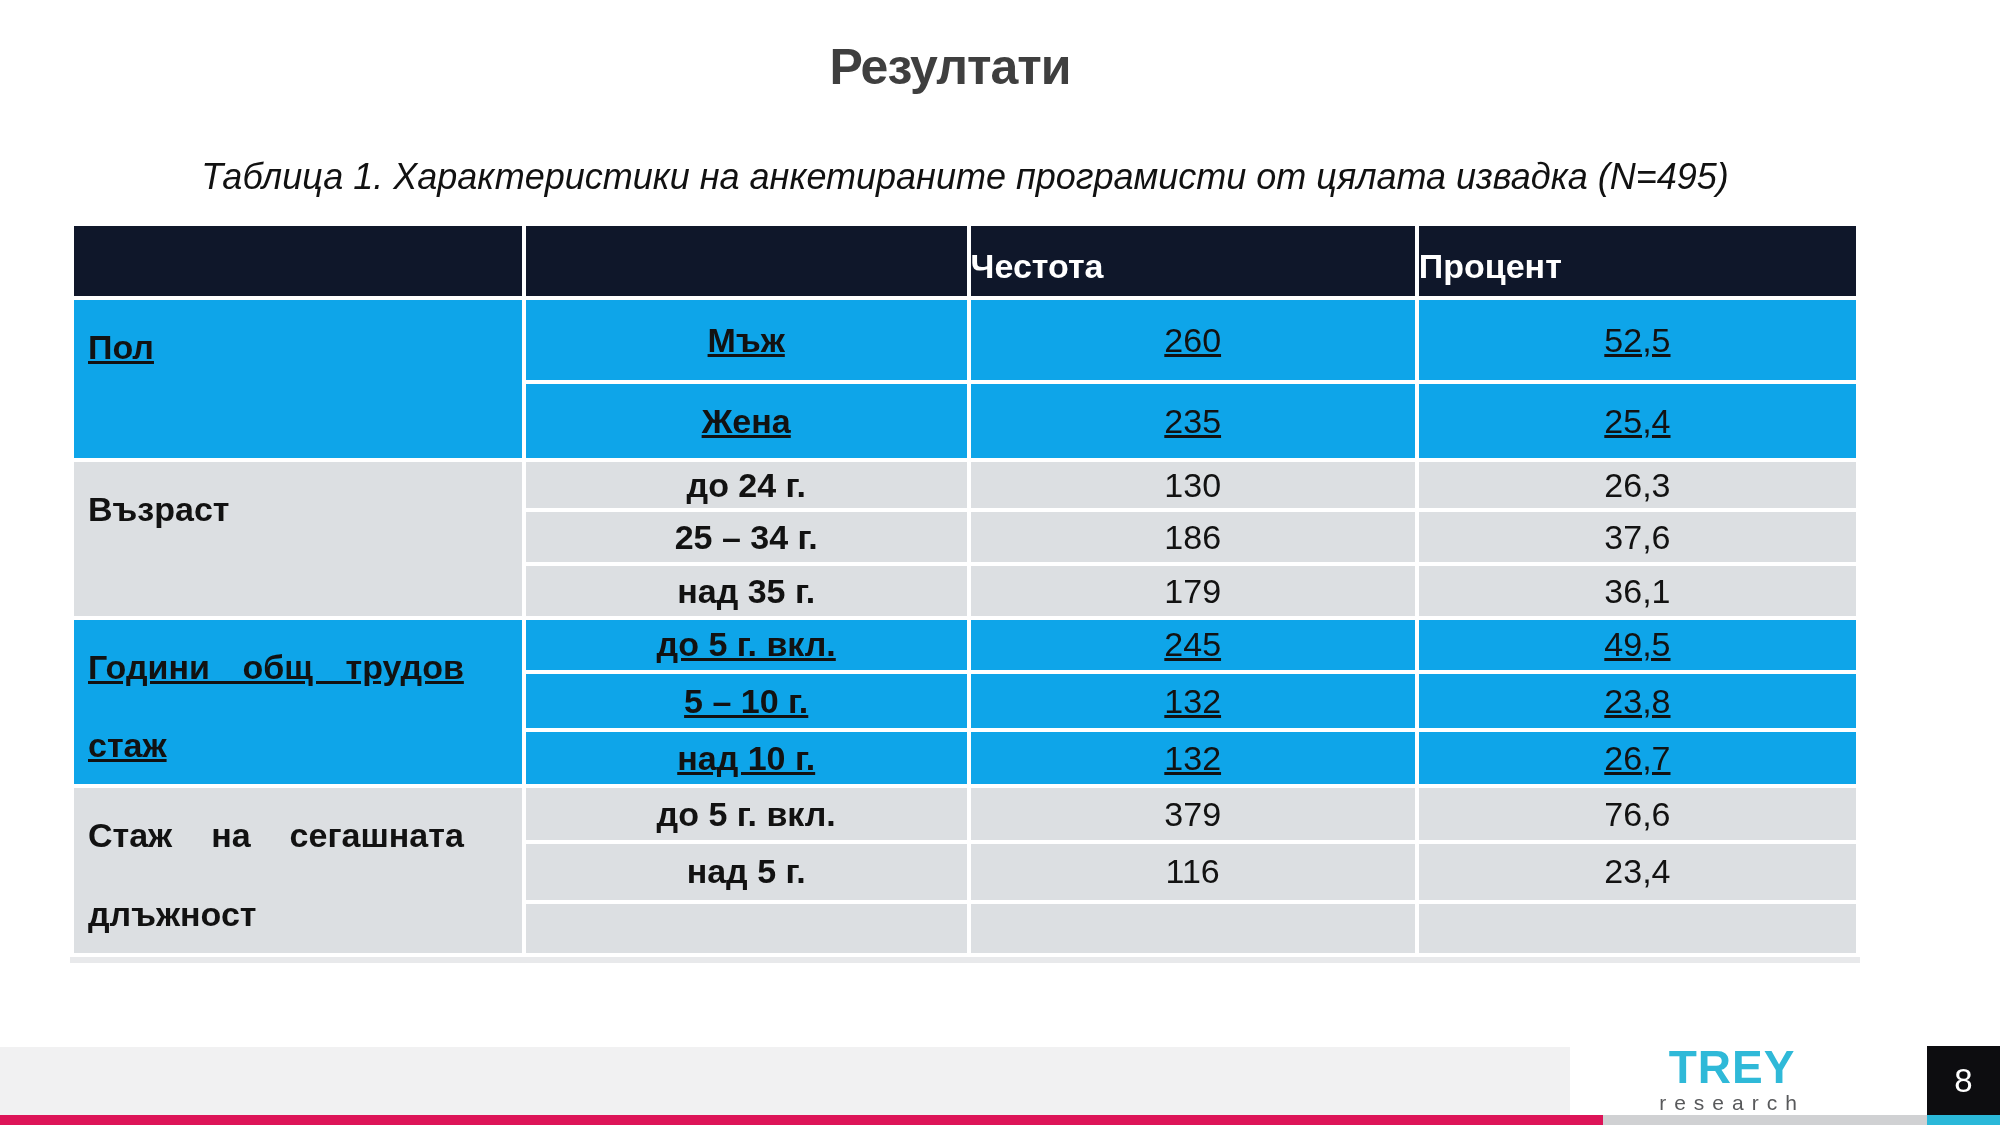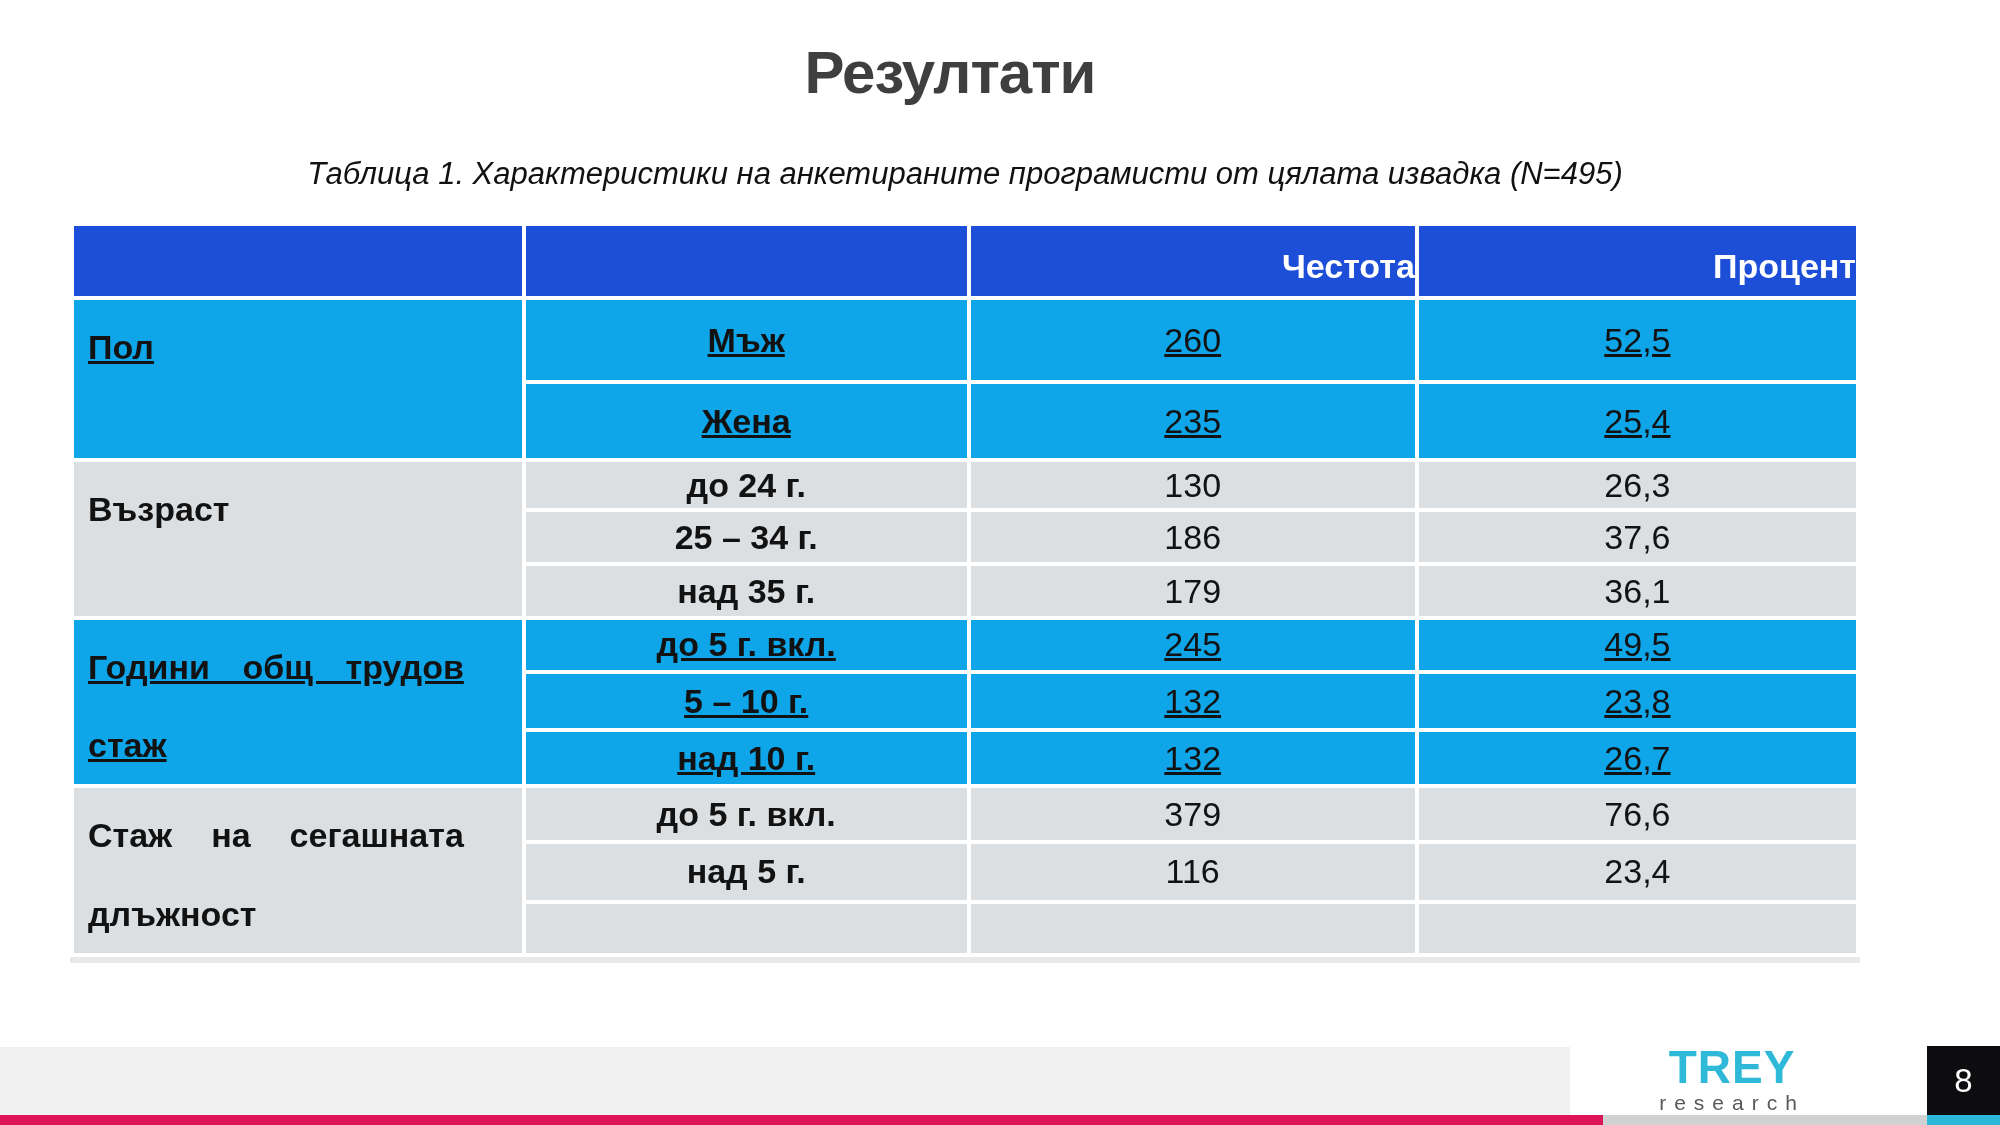--- a/index.html
+++ b/index.html
@@ -3,38 +3,38 @@
 <meta charset="utf-8">
 <style>
   html,body{margin:0;padding:0;}
   body{
     width:2000px;height:1125px;position:relative;background:#ffffff;
     font-family:"Liberation Sans", sans-serif;overflow:hidden;
   }
   
   .slide-title{
     position:absolute;top:38px;left:0;width:1900px;text-align:center;
-    font-size:60px;font-weight:bold;color:#3f3f3f;letter-spacing:-1px;
+    font-size:50px;font-weight:bold;color:#3f3f3f;letter-spacing:-1px;
   }
   .table-caption{
     position:absolute;top:156px;left:70px;width:1790px;text-align:center;
-    font-size:31px;font-style:italic;color:#111111;
+    font-size:36px;font-style:italic;color:#111111;
   }
   
   .table-wrap{position:absolute;left:70px;top:222px;width:1790px;}
   table.results{
     width:100%;border-collapse:collapse;table-layout:fixed;
     font-size:34px;color:#121212;
   }
   table.results td, table.results th{
     border:4px solid #ffffff;padding:0;overflow:hidden;
   }
   .hdr{
-    background:#1d4ed8;color:#ffffff;font-weight:bold;
-    vertical-align:bottom;text-align:right;padding-bottom:10px !important;
+    background:#0f172a;color:#ffffff;font-weight:bold;
+    vertical-align:bottom;text-align:left;padding-bottom:10px !important;
   }
   .rowlabel{
     font-weight:bold;text-align:justify;vertical-align:top;
     padding:8px 58px 0 14px !important;line-height:2.3;
   }
   .cat{font-weight:bold;text-align:center;vertical-align:middle;}
   .num{font-weight:normal;text-align:center;vertical-align:middle;font-stretch:semi-condensed;}
   .band-a{background:#0ea5e9;text-decoration:underline;}
   .band-b{background:#dcdfe2;}
   .bottom-strip{height:6px;background:#e8e9eb;width:100%;}

